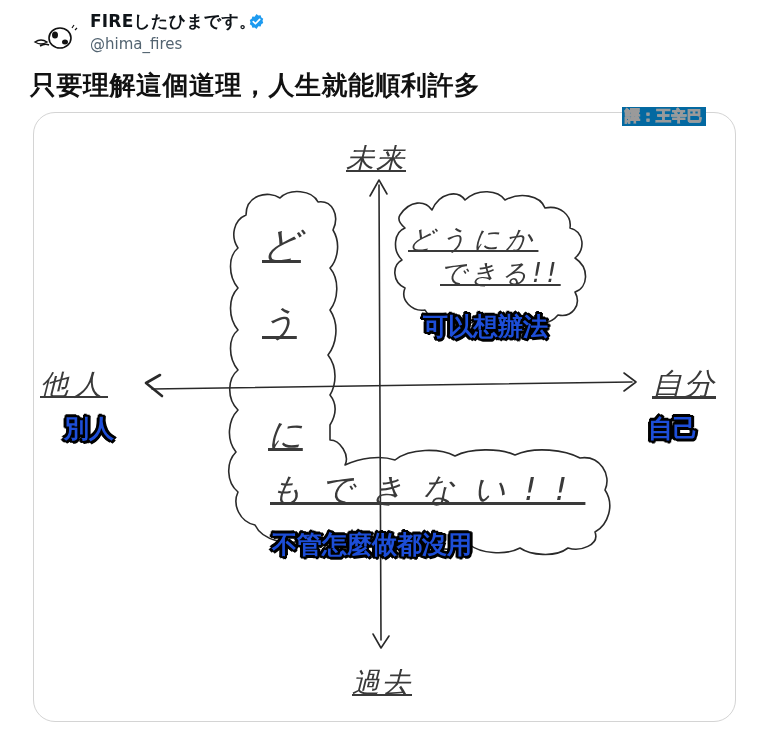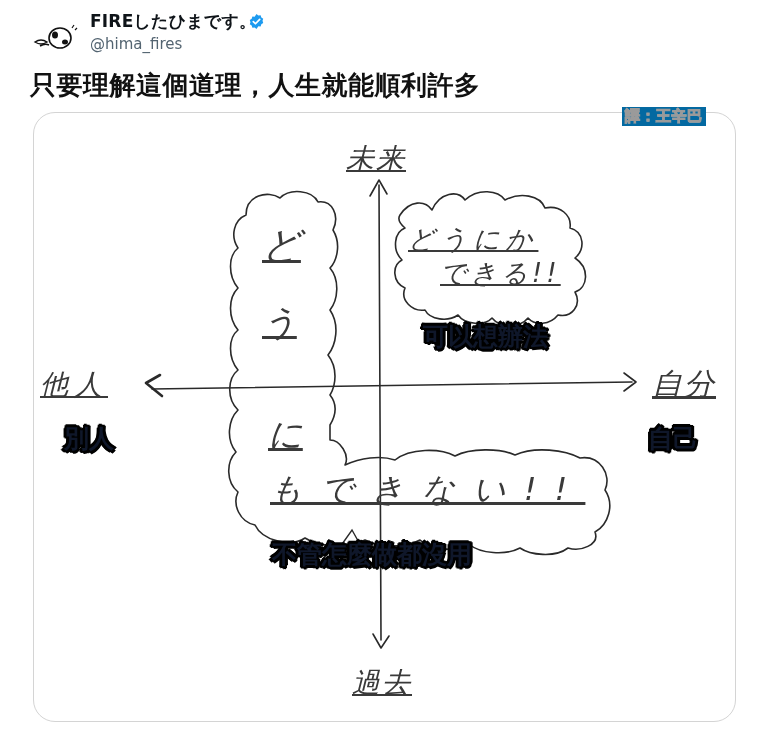--- a/index.html
+++ b/index.html
@@ -24,22 +24,22 @@
     .label-past { left: 352px; top: 664px; font-size: 28px; letter-spacing: 2px; }
     .label-others { left: 40px; top: 366px; font-size: 28px; letter-spacing: 6px; }
     .label-self { left: 652px; top: 364px; font-size: 30px; letter-spacing: 2px; }
     .bubble-top-l1 { left: 408px; top: 222px; font-size: 26px; letter-spacing: 6px; }
     .bubble-top-l2 { left: 440px; top: 256px; font-size: 26px; letter-spacing: 4px; }
     .bubble-left-1 { left: 262px; top: 220px; font-size: 38px; }
     .bubble-left-2 { left: 262px; top: 300px; font-size: 34px; }
     .bubble-bot-1 { left: 268px; top: 412px; font-size: 34px; }
     .bubble-bot-2 { left: 270px; top: 468px; font-size: 32px; letter-spacing: 18px; }
 
-    .subtitle { position: absolute; font-size: 25px; font-weight: bold; color: #0f172a; font-family: "DejaVu Sans", sans-serif;
-      text-shadow: -2px -2px 0 #000, 2px -2px 0 #000, -2px 2px 0 #000, 2px 2px 0 #000, 0 -2px 0 #000, 0 2px 0 #000, -2px 0 0 #000, 2px 0 0 #000, -1px -3px 0 #000, 1px 3px 0 #000, -3px 1px 0 #000, 3px -1px 0 #000; letter-spacing: 0px; margin-top: 10px; }
+    .subtitle { position: absolute; font-size: 25px; font-weight: bold; color: #1d4ed8; font-family: "DejaVu Sans", sans-serif;
+      text-shadow: -2px -2px 0 #000, 2px -2px 0 #000, -2px 2px 0 #000, 2px 2px 0 #000, 0 -2px 0 #000, 0 2px 0 #000, -2px 0 0 #000, 2px 0 0 #000, -1px -3px 0 #000, 1px 3px 0 #000, -3px 1px 0 #000, 3px -1px 0 #000; letter-spacing: 0px; }
     .sub-can { left: 423px; top: 310px; }
     .sub-others { left: 64px; top: 412px; }
     .sub-self { left: 648px; top: 412px; }
     .sub-cannot { left: 272px; top: 528px; }
   </style>
 </head>
 <body>
 
 <div class="tweet-header">
   <svg class="avatar" viewBox="0 0 46 30">

